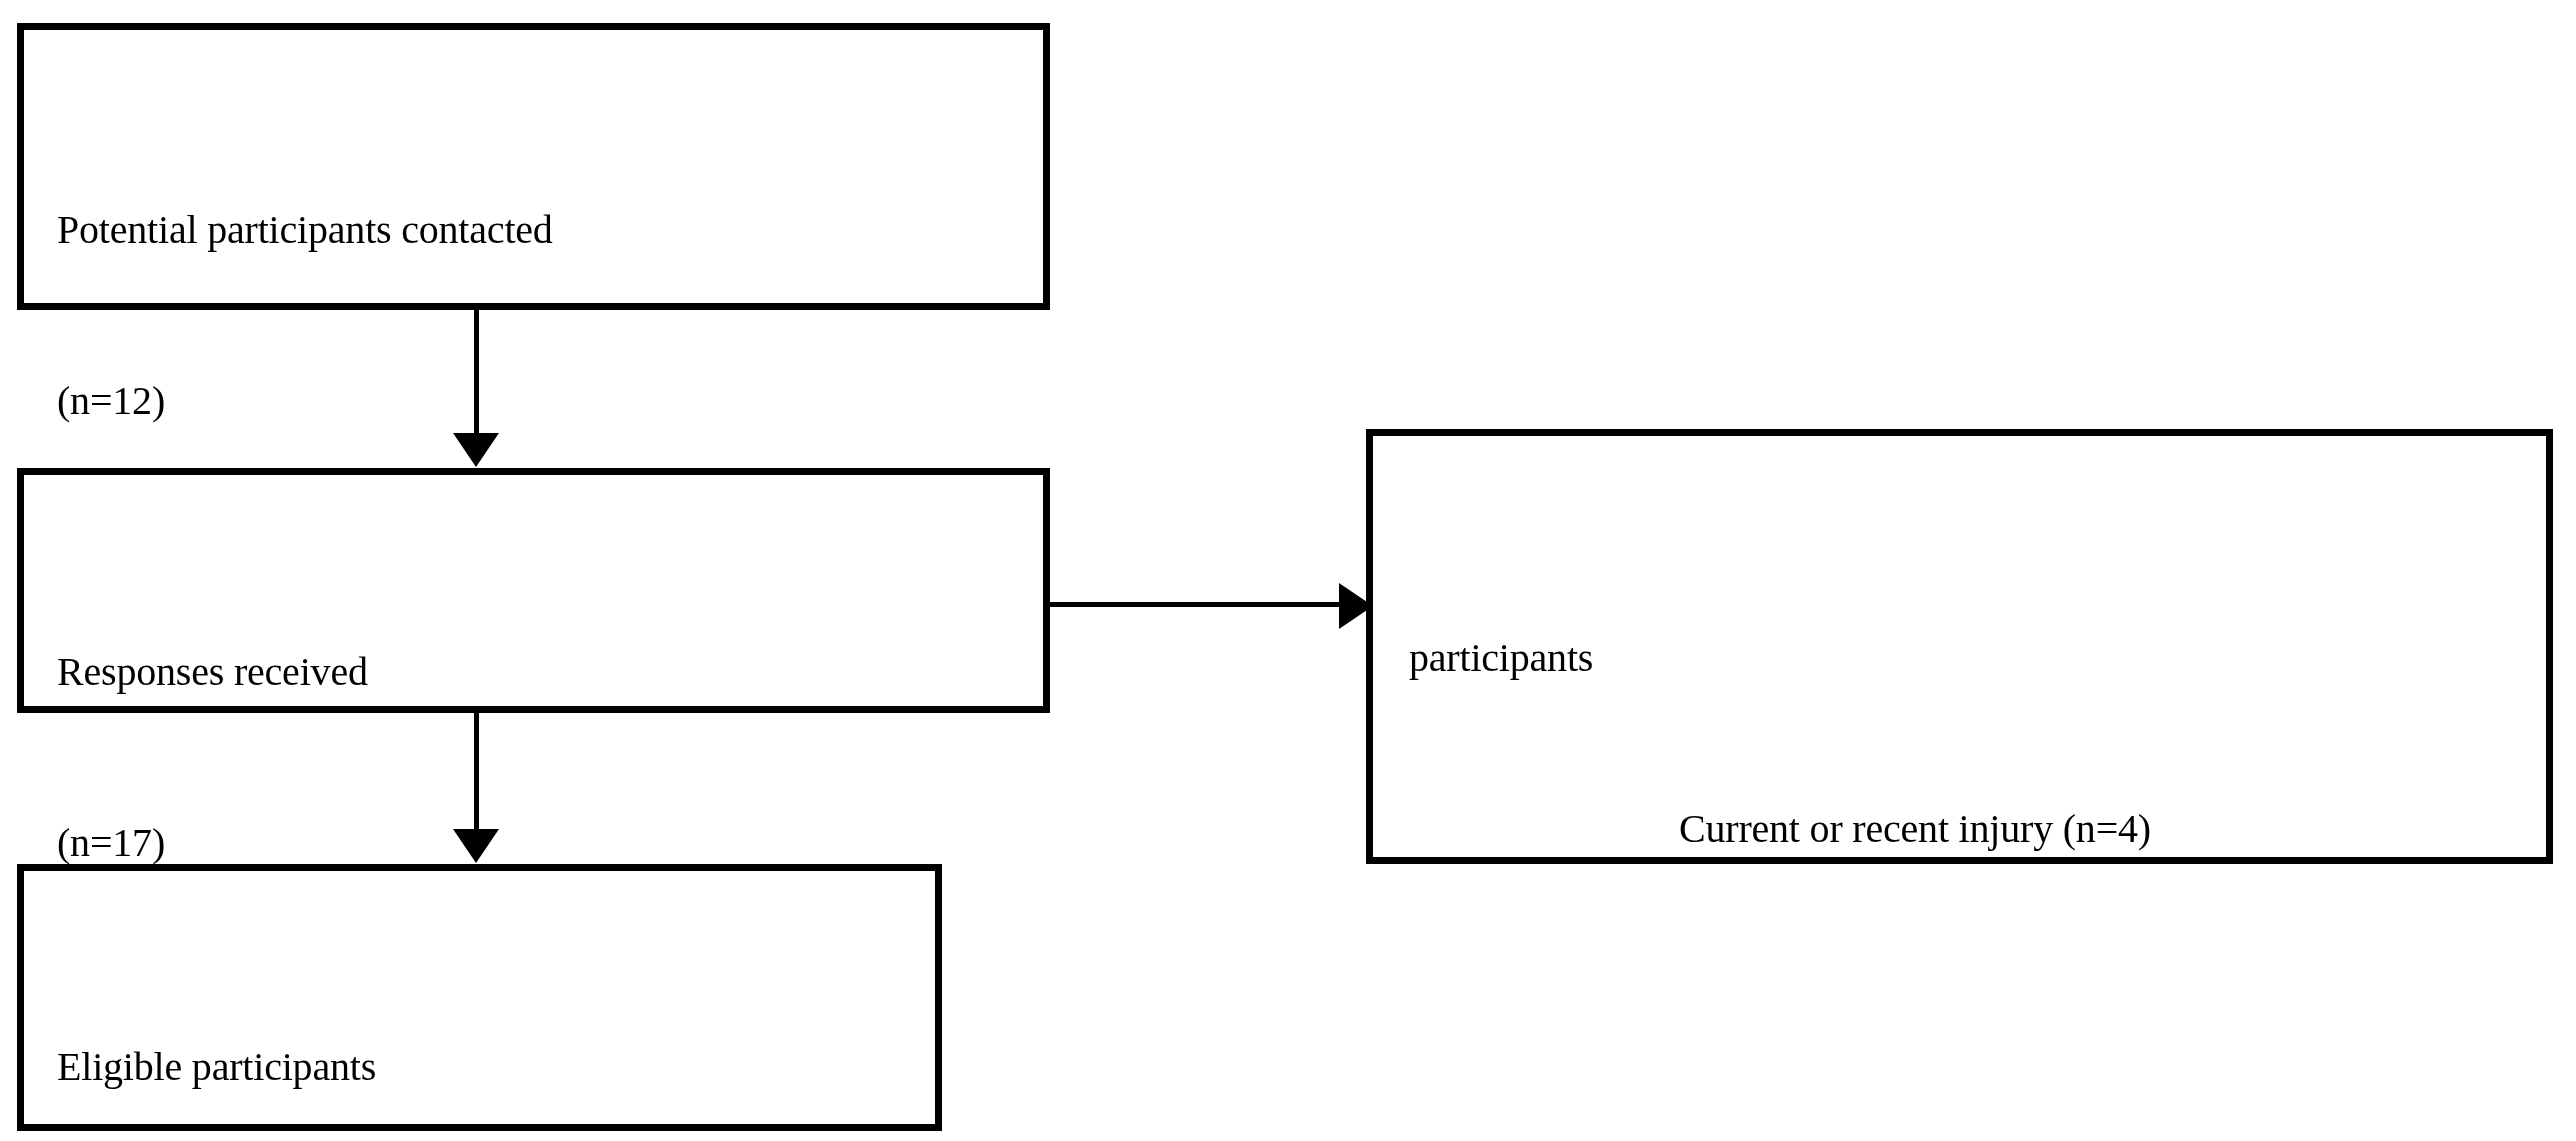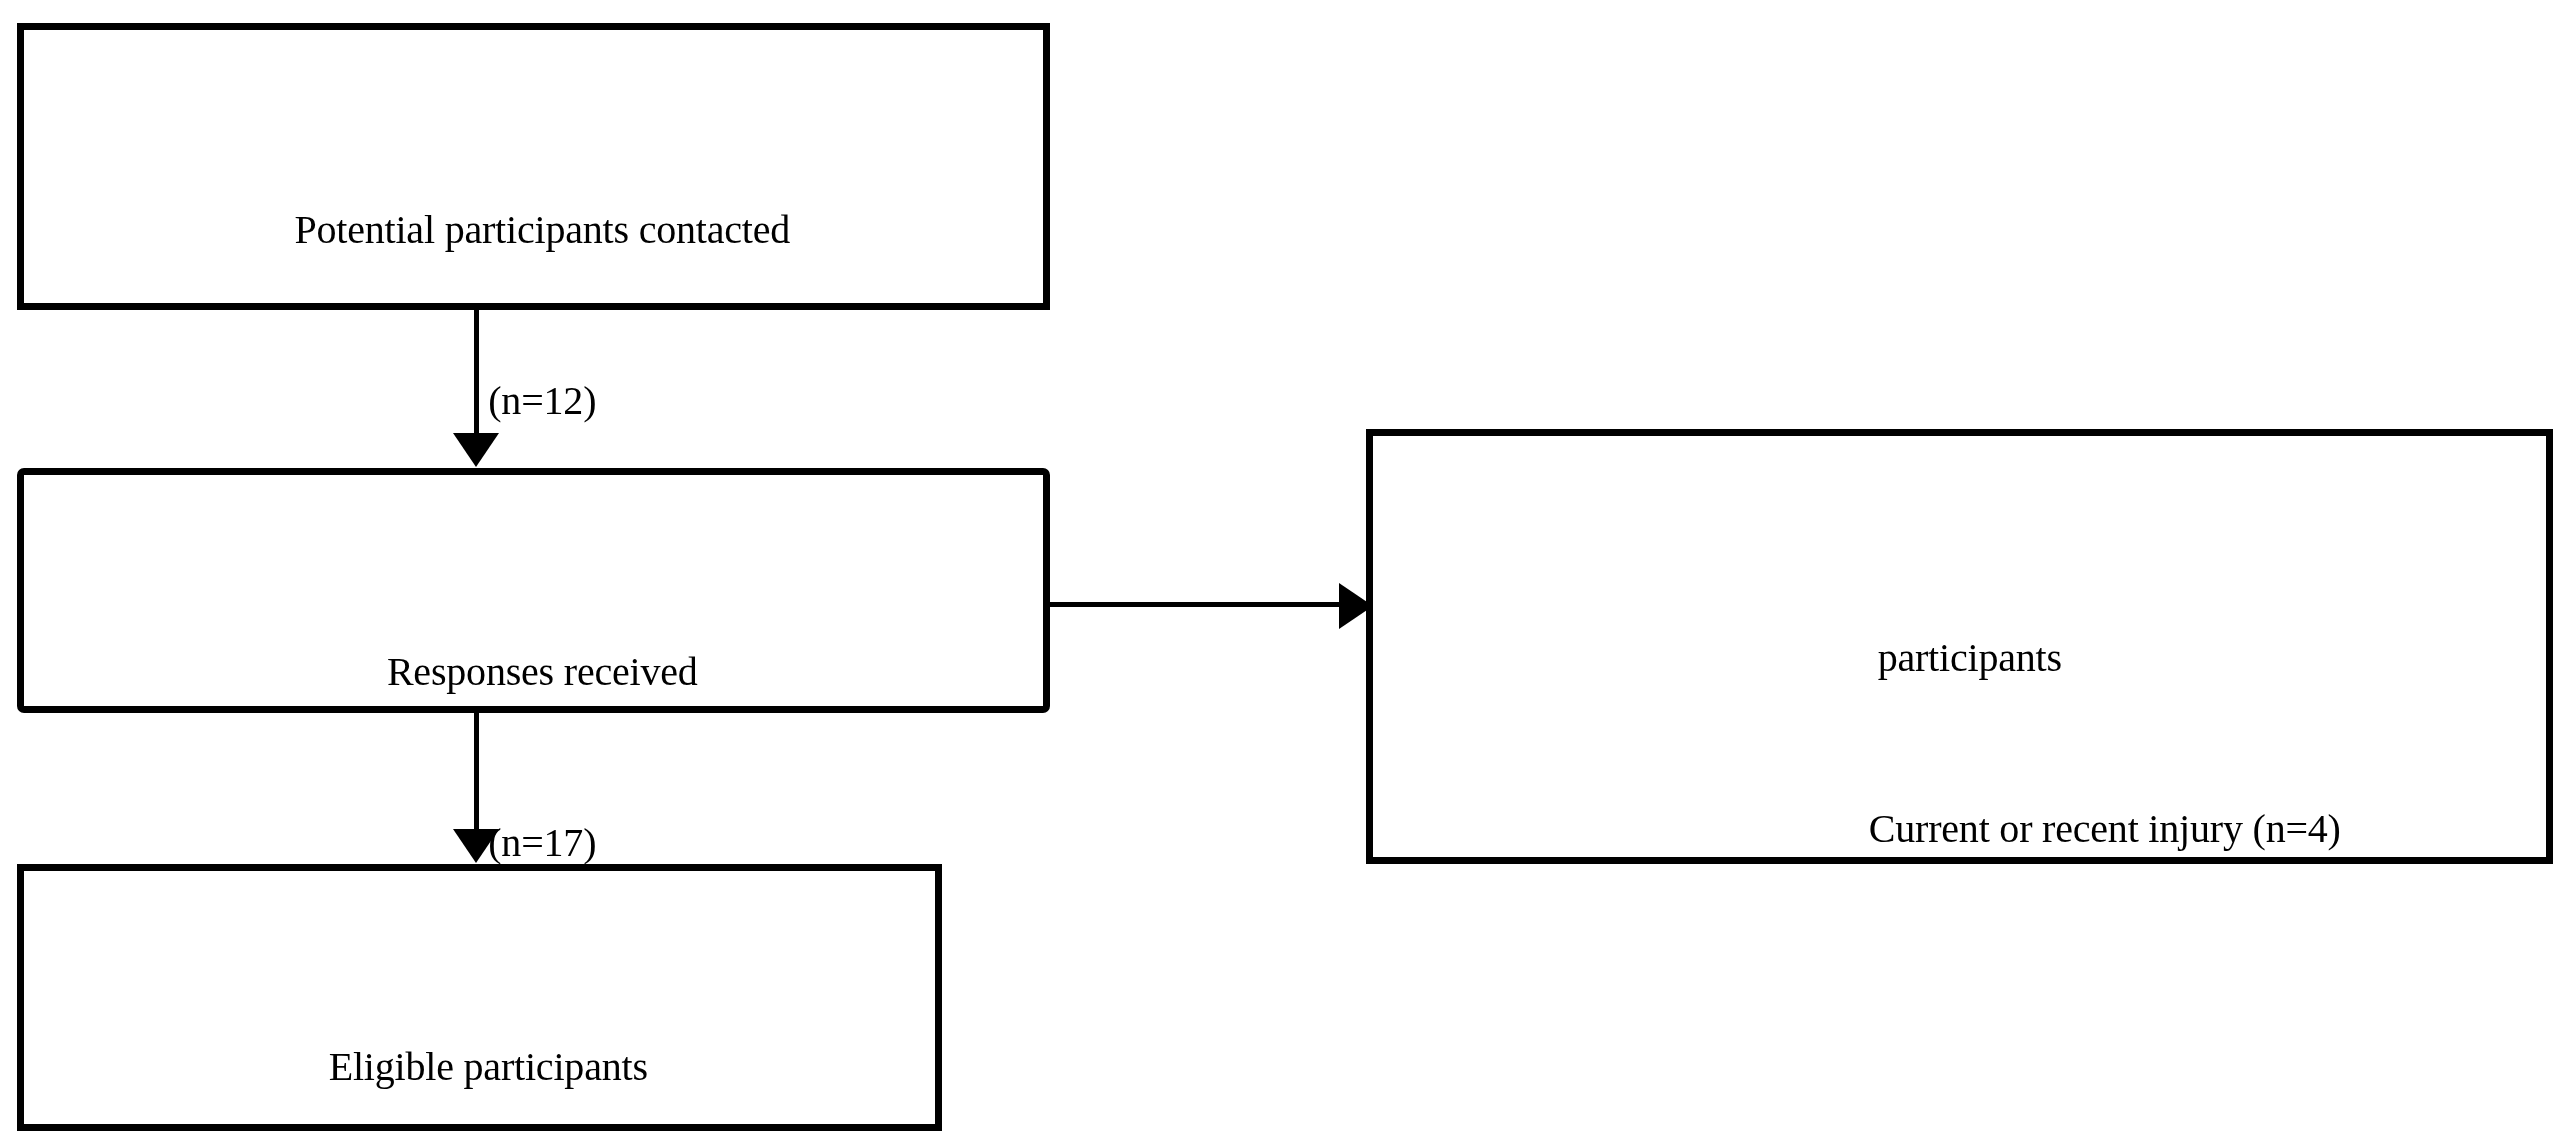--- a/index.html
+++ b/index.html
@@ -30,30 +30,30 @@
     left: 33px;
     right: 15.5px;
     font-size: 40px;
     line-height: 57px;
     letter-spacing: -0.2px;
     white-space: pre-wrap;
   }
 
   
   #box-contacted   { left: 17px;   top: 23px;   width: 1033px; height: 287px; }
-  #box-responses   { left: 17px;   top: 468px;  width: 1033px; height: 245px; border-radius: 7px; }
+  #box-responses   { left: 17px;   top: 468px;  width: 1033px; height: 245px; }
   #box-eligible    { left: 17px;   top: 864px; width: 925px; height: 267px; }
   #box-excluded    { left: 1366px; top: 429px;  width: 1187px; height: 435px; }
 
   #box-contacted .box-text  { top: 57px; }
   #box-responses .box-text  { top: 54px; }
   #box-eligible  .box-text  { top: 53px; }
   #box-excluded  .box-text  { top: 79px; left: 36px; }
 
-  .line-1, .line-2, .line-3 { display: block; text-align: center; }
+  .line-1, .line-2, .line-3 { display: block; }
   .line-3 { padding-left: 270px; }
 
   
   .connector { position: absolute; }
 
   .v-stem {
     position: absolute;
     width: 4.7px;
     background: #000000;
   }

